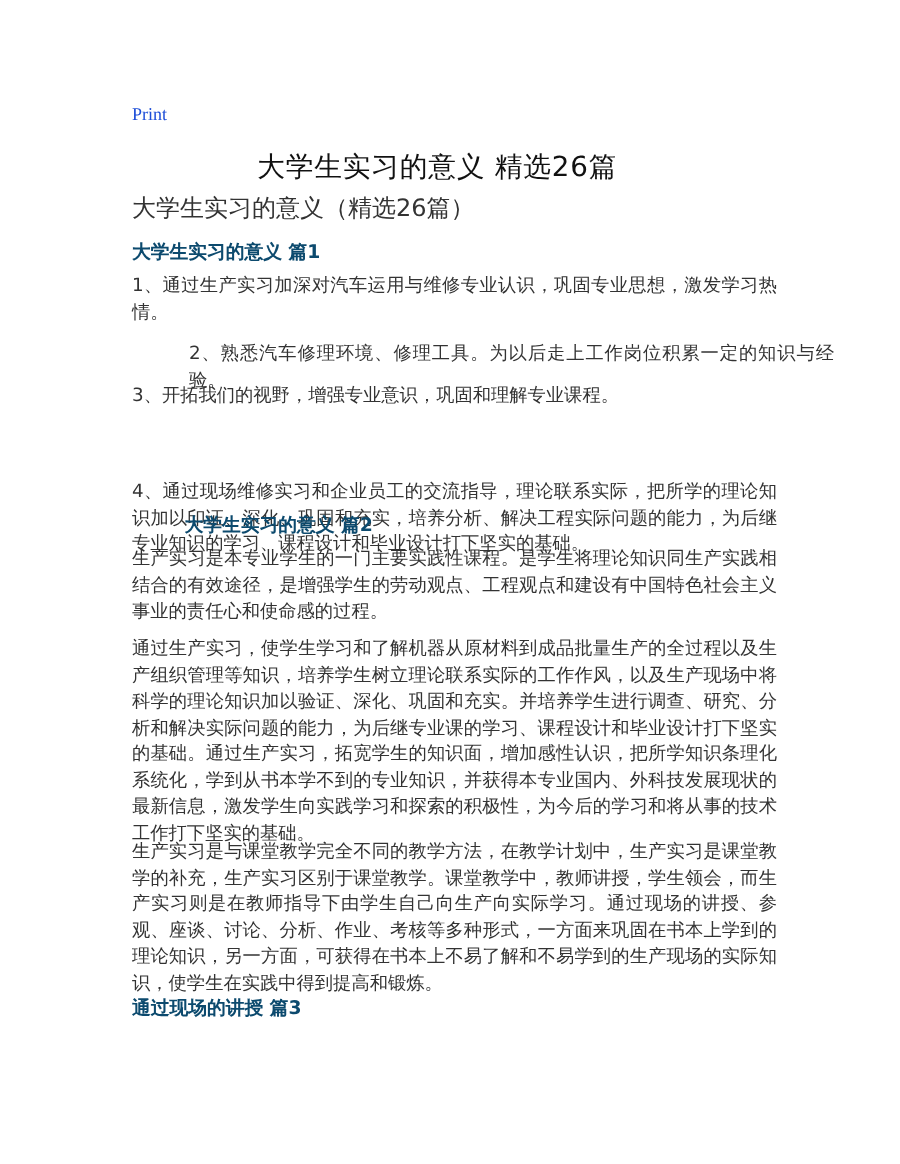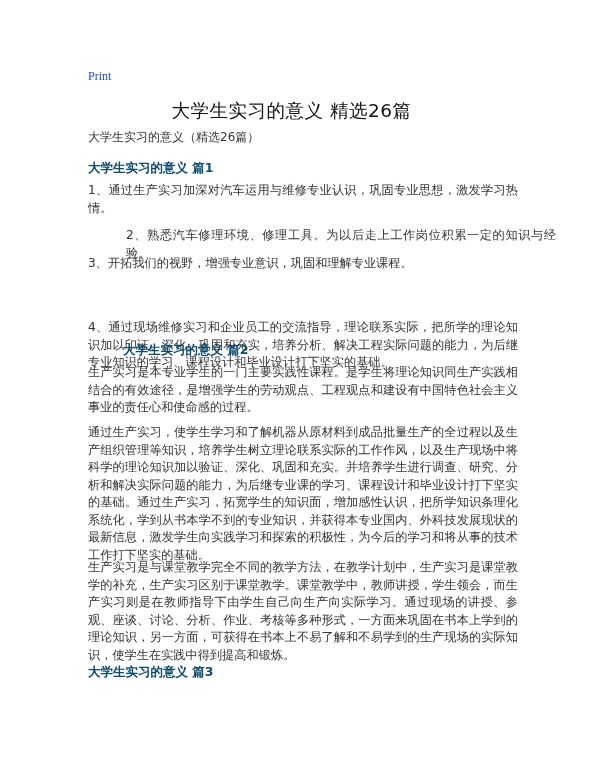--- a/index.html
+++ b/index.html
@@ -1,19 +1,19 @@
 <!DOCTYPE html>
 <html><head>
 <meta charset="utf-8">
 <style>
   html, body { margin:0; padding:0; background:#ffffff; }
   body { width:600px; height:776px; overflow:hidden; position:relative; font-family:"DejaVu Sans", sans-serif; color:#222; }
   .print { position:absolute; left:88px; top:69px; font-family:"Liberation Serif", serif; font-size:12px; color:#1d4ed8; }
   .title { position:absolute; left:0; width:583px; top:98px; text-align:center; font-size:18.5px; color:#111; letter-spacing:0.5px; }
-  .subtitle { position:absolute; left:88px; top:129px; font-size:12px; color:#333; }
+  .subtitle { position:absolute; left:88px; top:129px; font-size:16px; color:#333; }
   .h { position:absolute; left:88px; font-size:12.5px; font-weight:bold; color:#0c4a6e; }
   .p { position:absolute; left:88px; width:430px; font-size:12.2px; line-height:17.5px; color:#333; text-align:justify; }
 </style>
 </head>
 <body>
 
 <div class="print">Print</div>
 
 <div class="title">大学生实习的意义 精选26篇</div>
 <div class="subtitle">大学生实习的意义（精选26篇）</div>
@@ -22,13 +22,13 @@
 <div class="p" style="top:182px;">1、通过生产实习加深对汽车运用与维修专业认识，巩固专业思想，激发学习热情。</div>
 <div class="p" style="top:227px;margin-left:38px;">2、熟悉汽车修理环境、修理工具。为以后走上工作岗位积累一定的知识与经验。</div>
 <div class="p" style="top:255px;">3、开拓我们的视野，增强专业意识，巩固和理解专业课程。</div>
 <div class="p" style="top:283px;margin-top:36px;">4、通过现场维修实习和企业员工的交流指导，理论联系实际，把所学的理论知识加以印证、深化、巩固和充实，培养分析、解决工程实际问题的能力，为后继专业知识的学习、课程设计和毕业设计打下坚实的基础。</div>
 
 <div class="h" style="top:342px;margin-left:35px;">大学生实习的意义 篇2</div>
 <div class="p" style="top:364px;">生产实习是本专业学生的一门主要实践性课程。是学生将理论知识同生产实践相结合的有效途径，是增强学生的劳动观点、工程观点和建设有中国特色社会主义事业的责任心和使命感的过程。</div>
 <div class="p" style="top:424px;">通过生产实习，使学生学习和了解机器从原材料到成品批量生产的全过程以及生产组织管理等知识，培养学生树立理论联系实际的工作作风，以及生产现场中将科学的理论知识加以验证、深化、巩固和充实。并培养学生进行调查、研究、分析和解决实际问题的能力，为后继专业课的学习、课程设计和毕业设计打下坚实的基础。通过生产实习，拓宽学生的知识面，增加感性认识，把所学知识条理化系统化，学到从书本学不到的专业知识，并获得本专业国内、外科技发展现状的最新信息，激发学生向实践学习和探索的积极性，为今后的学习和将从事的技术工作打下坚实的基础。</div>
 <div class="p" style="top:559px;">生产实习是与课堂教学完全不同的教学方法，在教学计划中，生产实习是课堂教学的补充，生产实习区别于课堂教学。课堂教学中，教师讲授，学生领会，而生产实习则是在教师指导下由学生自己向生产向实际学习。通过现场的讲授、参观、座谈、讨论、分析、作业、考核等多种形式，一方面来巩固在书本上学到的理论知识，另一方面，可获得在书本上不易了解和不易学到的生产现场的实际知识，使学生在实践中得到提高和锻炼。</div>
 
-<div class="h" style="top:664px;">大学生实习的意义 篇3</div>
+<div class="h" style="top:664px;">通过现场的讲授 篇3</div>
 
 </body></html>

